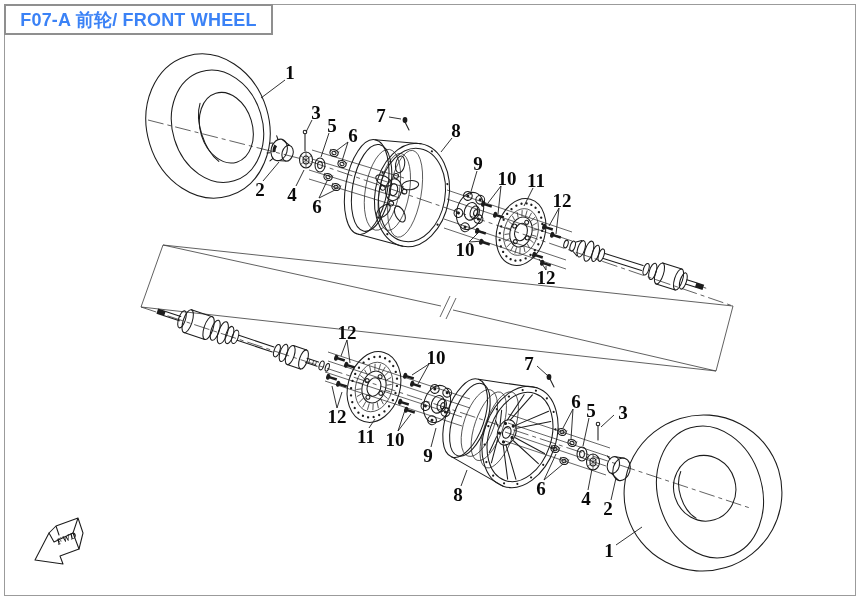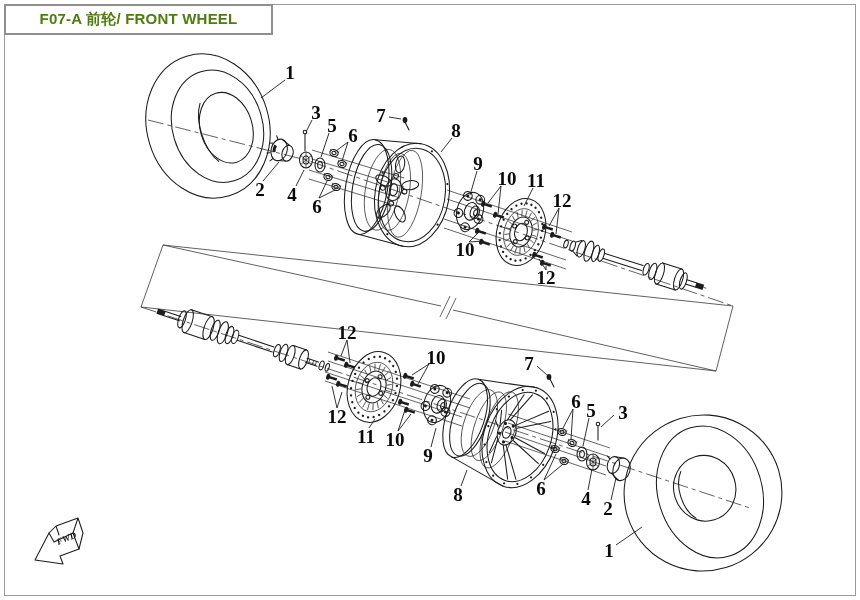--- a/index.html
+++ b/index.html
@@ -2,21 +2,21 @@
 <html><head>
 <meta charset="utf-8">
 <style>
   html,body{margin:0;padding:0;background:#e8e8e8;}
   .stage{position:relative;width:860px;height:600px;background:#ffffff;overflow:hidden;
          font-family:"Liberation Sans",sans-serif;}
   .page-border{position:absolute;left:4px;top:4px;right:4px;bottom:4px;
          border:1.5px solid #9b9b9b;}
   .title-box{position:absolute;left:4px;top:4px;width:265px;height:27px;
          border:2px solid #8f8f8f;background:#fff;display:flex;align-items:center;justify-content:center;}
-  .title-box span{font-weight:700;font-size:15px;color:#4d7c0f;letter-spacing:0.2px;white-space:nowrap;}
+  .title-box span{font-weight:700;font-size:18px;color:#3b82f6;letter-spacing:0.2px;white-space:nowrap;}
   svg.diagram{position:absolute;left:0;top:0;}
   .ln{fill:none;stroke:#1c1c1c;stroke-width:1.05;stroke-linecap:round;stroke-linejoin:round;}
   .lt{fill:none;stroke:#242424;stroke-width:0.7;}
   .cline{fill:none;stroke:#3a3a3a;stroke-width:0.8;stroke-dasharray:16 4 4 4;}
   .phantom{fill:none;stroke:#454545;stroke-width:0.85;}
   .fillb{fill:#1c1c1c;stroke:none;}
   .callout{font-family:"Liberation Serif",serif;font-weight:700;font-size:19px;fill:#090909;
            text-anchor:middle;}
   .leader{fill:none;stroke:#1c1c1c;stroke-width:0.9;}
   .fwdtext{font-family:"Liberation Serif",serif;font-weight:700;font-style:italic;font-size:9px;fill:#161616;}

